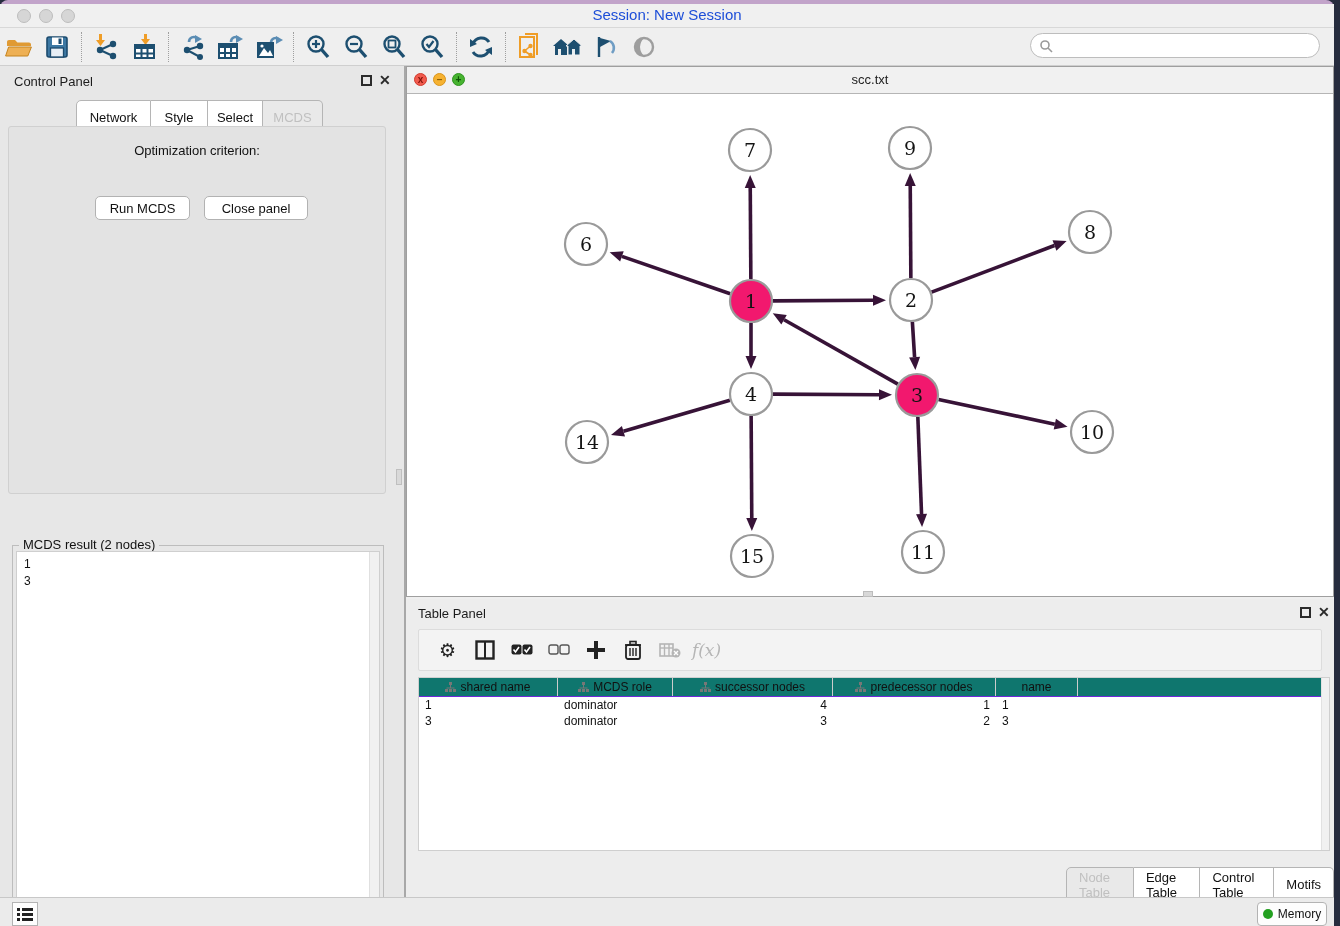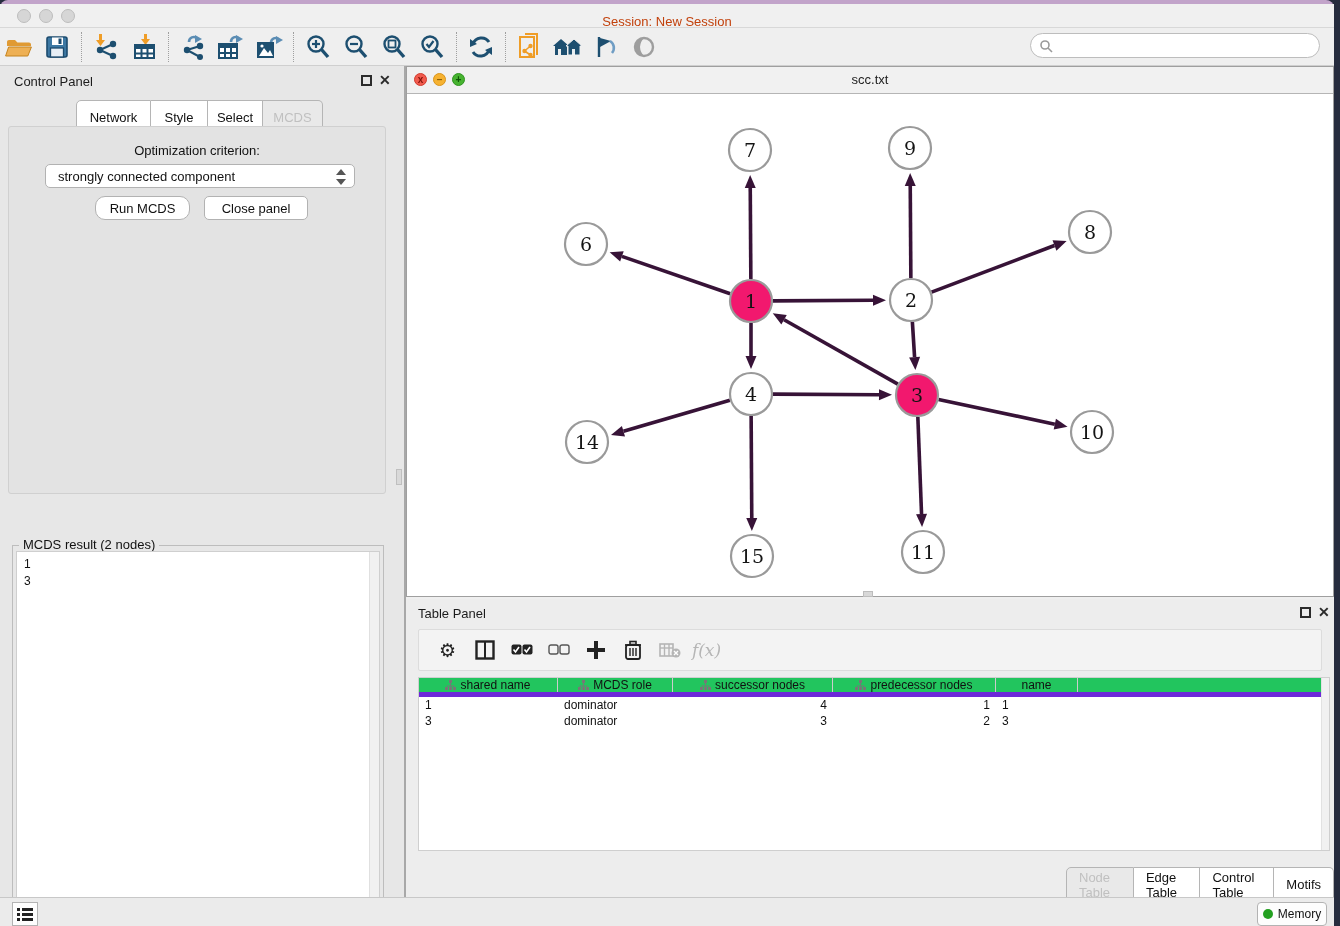--- a/index.html
+++ b/index.html
@@ -9,21 +9,21 @@
   
   .app { position:absolute; left:0; top:0; width:1334px; height:926px; background:#efefef;
          border-top:4px solid #c2a4ca; border-radius:8px 8px 0 0; }
 
   
   .titlebar { position:absolute; left:0; top:0; width:100%; height:24px; background:#f0f0f0;
               border-bottom:1px solid #d8d8d8; }
   .traffic { position:absolute; top:5px; width:14px; height:14px; border-radius:50%;
              background:#d6d6d6; border:1px solid #bdbdbd; }
   .t1{left:17px;} .t2{left:39px;} .t3{left:61px;}
-  .title-text { position:absolute; left:0; right:0; top:10px; text-align:center; font-size:13px; color:#c2410c; }
+  .title-text { position:absolute; left:0; right:0; top:2px; text-align:center; font-size:15px; color:#1d4ed8; }
 
   
   .toolbar { position:absolute; left:0; top:25px; width:100%; height:37px; background:#efefef;
              border-bottom:1px solid #cfcfcf; display:flex; align-items:center; }
   .tb-btn { width:38px; height:32px; display:flex; align-items:center; justify-content:center; }
   .tb-sep { width:1px; height:30px; border-left:1px dotted #9f9f9f; margin:0 5px; }
   .searchbox { position:absolute; right:14px; top:4px; width:290px; height:25px; background:#fff;
                border:1px solid #bdbdbd; border-radius:13px; display:flex; align-items:center; padding-left:8px; }
   .searchbox input { border:none; outline:none; flex:1; font-size:12px; background:transparent; margin-left:4px; }
 
@@ -56,21 +56,21 @@
   .dropdown { position:absolute; left:36px; top:37px; width:310px; height:24px; background:#fff;
               border:1px solid #b2b2b2; border-radius:5px; font-size:13px; color:#111;
               display:flex; align-items:center; padding-left:12px; }
   .stepper { position:absolute; right:8px; top:3px; width:10px; height:18px; }
   .stepper .up { position:absolute; top:1px; left:0; width:0; height:0; border-left:5px solid transparent;
                  border-right:5px solid transparent; border-bottom:6px solid #555; }
   .stepper .dn { position:absolute; bottom:1px; left:0; width:0; height:0; border-left:5px solid transparent;
                  border-right:5px solid transparent; border-top:6px solid #555; }
   .cp-btn { position:absolute; top:69px; height:24px; background:#fff; border:1px solid #b2b2b2;
             border-radius:5px; font-size:13px; color:#111; display:flex; align-items:center; justify-content:center; }
-  .run-btn { left:86px; width:95px;border-radius:10px; }
+  .run-btn { left:86px; width:95px; }
   .close-btn { left:195px; width:104px; }
 
   .result-group { position:absolute; left:12px; top:432px; width:372px; height:378px;
                   border:1px solid #bdbdbd;margin-top:47px; }
   .result-legend { position:absolute; left:6px; top:-9px; background:#e7e7e7; padding:0 4px;
                    font-size:13px; color:#111; }
   .result-area { position:absolute; left:3px; top:5px; right:3px; bottom:3px; background:#fff;
                  border:1px solid #cfcfcf; font-size:12px; color:#111; padding:4px 0 0 7px; line-height:17px; }
   .result-scroll { position:absolute; right:0; top:0; width:10px; height:100%; background:#f1f1f1;
                    border-left:1px solid #e0e0e0; }
@@ -96,21 +96,21 @@
   .tp-header .panel-max { left:894px; top:8px; } .tp-header .panel-close { left:912px; top:5px; }
   .tp-toolbar { position:absolute; left:12px; top:30px; width:904px; height:42px; background:#f3f3f3;
                 border:1px solid #dcdcdc; border-radius:2px; display:flex; align-items:center; padding-left:10px; }
   .tp-ic { width:37px; height:32px; display:flex; align-items:center; justify-content:center; }
   .gear-glyph { font-family:"DejaVu Sans", sans-serif; font-size:19px; color:#222; }
   .fx-glyph { font-family:"DejaVu Serif", serif; font-style:italic; font-size:17px; color:#b5b5b5; }
 
   .tbl { position:absolute; left:12px; top:78px; width:912px; height:174px; background:#fff;
          border:1px solid #cfcfcf; }
   .tbl-scroll { position:absolute; right:0; top:0; width:8px; height:100%; background:#f1f1f1; border-left:1px solid #e2e2e2; }
-  .tbl-head { display:flex; height:19px; background:#22c55e; border-bottom:5px solid #6d28d9; }
+  .tbl-head { display:flex; height:19px; background:#0f766e; border-bottom:1px solid #6d28d9; }
   .th { display:flex; align-items:center; justify-content:center; gap:4px; font-size:12px; color:#111;
         border-right:1px solid #cccccc; height:100%; }
   .tr { display:flex; height:16px; font-size:12px; color:#111; }
   .td { padding:1px 6px 0 6px; white-space:nowrap; overflow:hidden; }
   .al { text-align:left; } .ar { text-align:right; }
   .c0{width:139px;} .c1{width:115px;} .c2{width:160px;} .c3{width:163px;} .c4{width:82px;}
 
   .tp-tabs { left:660px; top:268px; }
   .tp-tabs .seg-btn { padding:16px 12px; }
 
@@ -298,27 +298,20 @@
       </div>
       <div class="seg-tabs cp-tabs">
         <div class="seg-btn" style="width:75px">Network</div>
         <div class="seg-btn" style="width:57px">Style</div>
         <div class="seg-btn" style="width:55px">Select</div>
         <div class="seg-btn sel" style="width:60px">MCDS</div>
       </div>
 
       <div class="cp-sub">
         <div class="opt-label">Optimization criterion:</div>
-        <div class="dropdown">
-          <span>strongly connected component</span>
-          <span class="stepper">
-              <span class="up"></span>
-              <span class="dn"></span>
-            </span>
-        </div>
         <div class="cp-btn run-btn">Run MCDS</div>
         <div class="cp-btn close-btn">Close panel</div>
       </div>
 
       <div class="result-group">
         <span class="result-legend">MCDS result (2 nodes)</span>
         <div class="result-area">
           <div>1</div>
           <div>3</div>
           <div class="result-scroll"></div>

